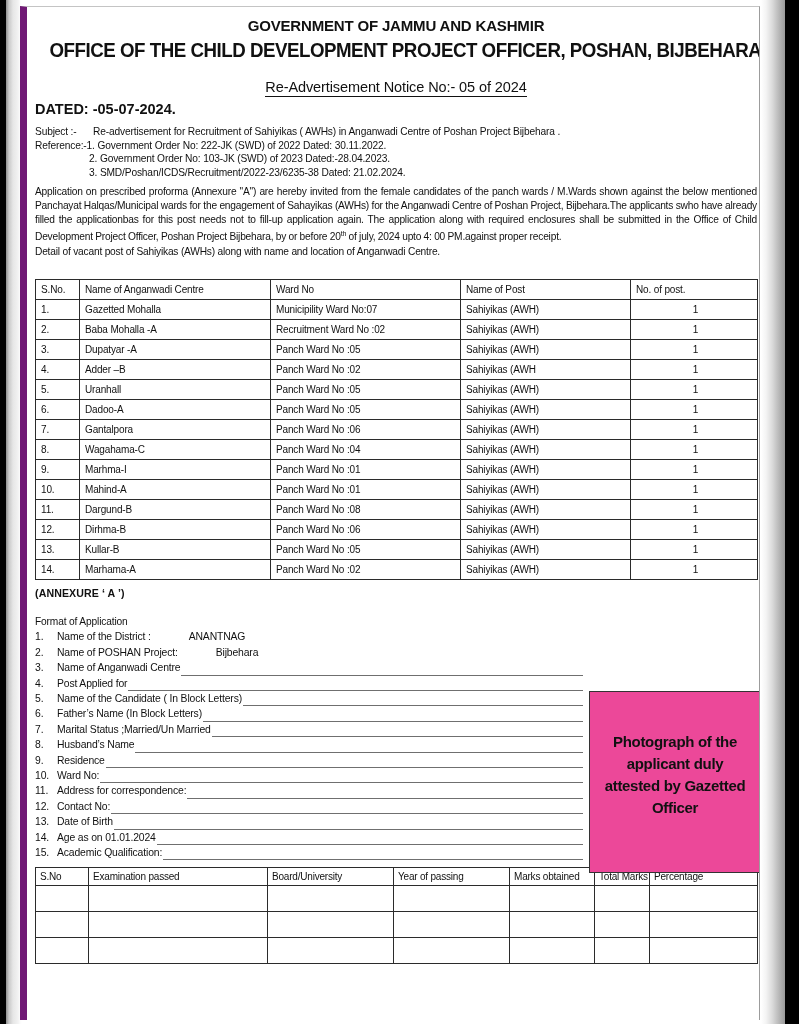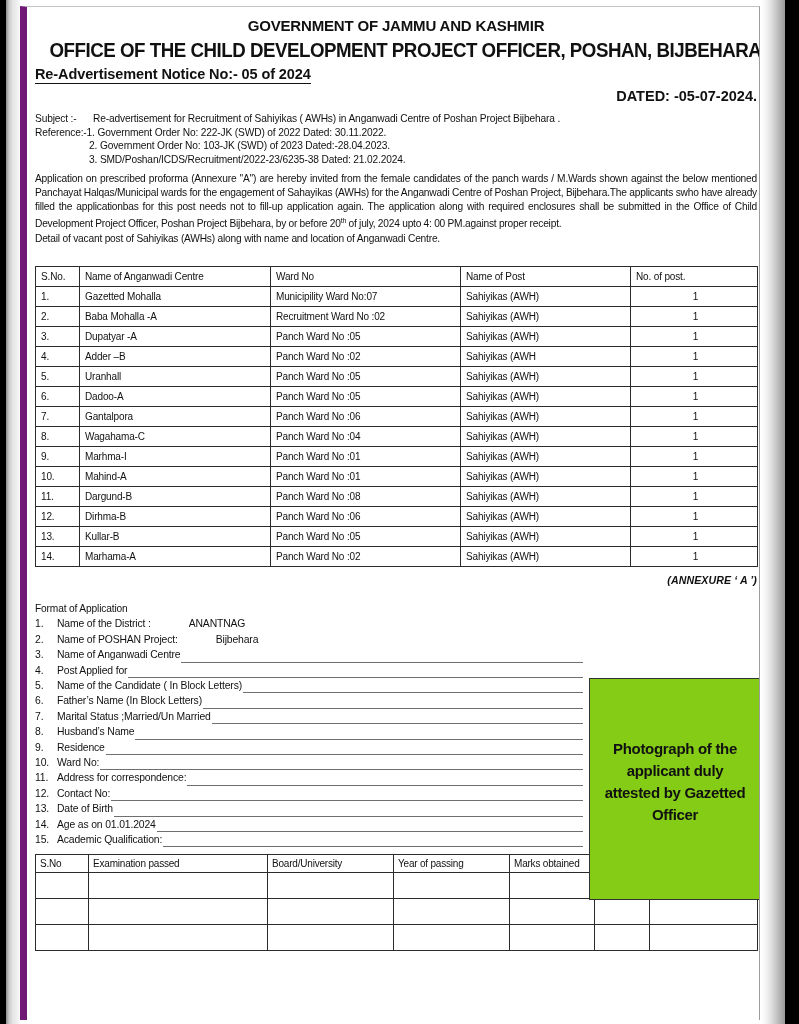--- a/index.html
+++ b/index.html
@@ -62,28 +62,29 @@
   .h-office {
     text-align: center;
     font-weight: bold;
     font-size: 19.5px;
     letter-spacing: -0.5px;
     margin: 4px 0 0 0;
     transform: scaleX(0.96);
     white-space: nowrap;
   }
   .h-notice {
-    font-weight: bold;
+    text-align: center;
+    font-weight: normal;
     font-size: 14.5px;
-    margin: 4px 0 0 0;
+    margin: 17px 0 0 0;
     letter-spacing: -0.1px;
   }
   .h-notice span { border-bottom: 1.4px solid #111; padding-bottom: 1px; }
   .h-dated {
-    text-align: right;
+    text-align: left;
     font-weight: bold;
     font-size: 14.5px;
     margin: 6px 0 0 0;
   }
 
   
   .meta { margin-top: 8px; font-size: 10.2px; line-height: 13.6px; letter-spacing: -0.15px; }
   .meta-row { white-space: nowrap; }
   .lbl-subject { display: inline-block; width: 58px; }
   .ref-indent { padding-left: 54px; }
@@ -122,26 +123,25 @@
   table.vac th { font-weight: normal; }
   table.vac td.num { text-align: center; }
   col.c1 { width: 44px; }
   col.c2 { width: 191px; }
   col.c3 { width: 190px; }
   col.c4 { width: 170px; }
   col.c5 { width: 127px; }
 
   
   .annexure {
-    text-align: right;
+    text-align: left;
     font-weight: bold;
     font-size: 10.6px;
     margin-top: 7px;
     letter-spacing: 0.1px;
-    font-style: italic;
   }
   .fmt-title { font-size: 10.2px; margin-top: 17px; letter-spacing: -0.15px; }
 
   .form-area { position: relative; }
   .form-list { margin-top: 2px; width: 548px; }
   .form-line {
     display: flex;
     align-items: flex-end;
     font-size: 10.4px;
     line-height: 15.4px;
@@ -152,23 +152,23 @@
   .f-lbl { flex: 0 0 auto; }
   .f-val { flex: 0 0 auto; padding-left: 38px; }
   .f-rule { flex: 1 1 auto; border-bottom: 1px solid #6f6f6f; height: 11px; margin-left: 1px; }
 
   
   .photo-box {
     position: absolute;
     right: -4px;
     top: 62px;
     width: 172px;
-    height: 222px;
+    height: 182px;
     border: 1.3px solid #333;
-    background: #84cc16;
+    background: #ec4899;
     box-sizing: border-box;
     display: flex;
     align-items: center;
     justify-content: center;
   }
   .photo-text {
     text-align: center;
     font-weight: bold;
     font-size: 15px;
     line-height: 22px;

